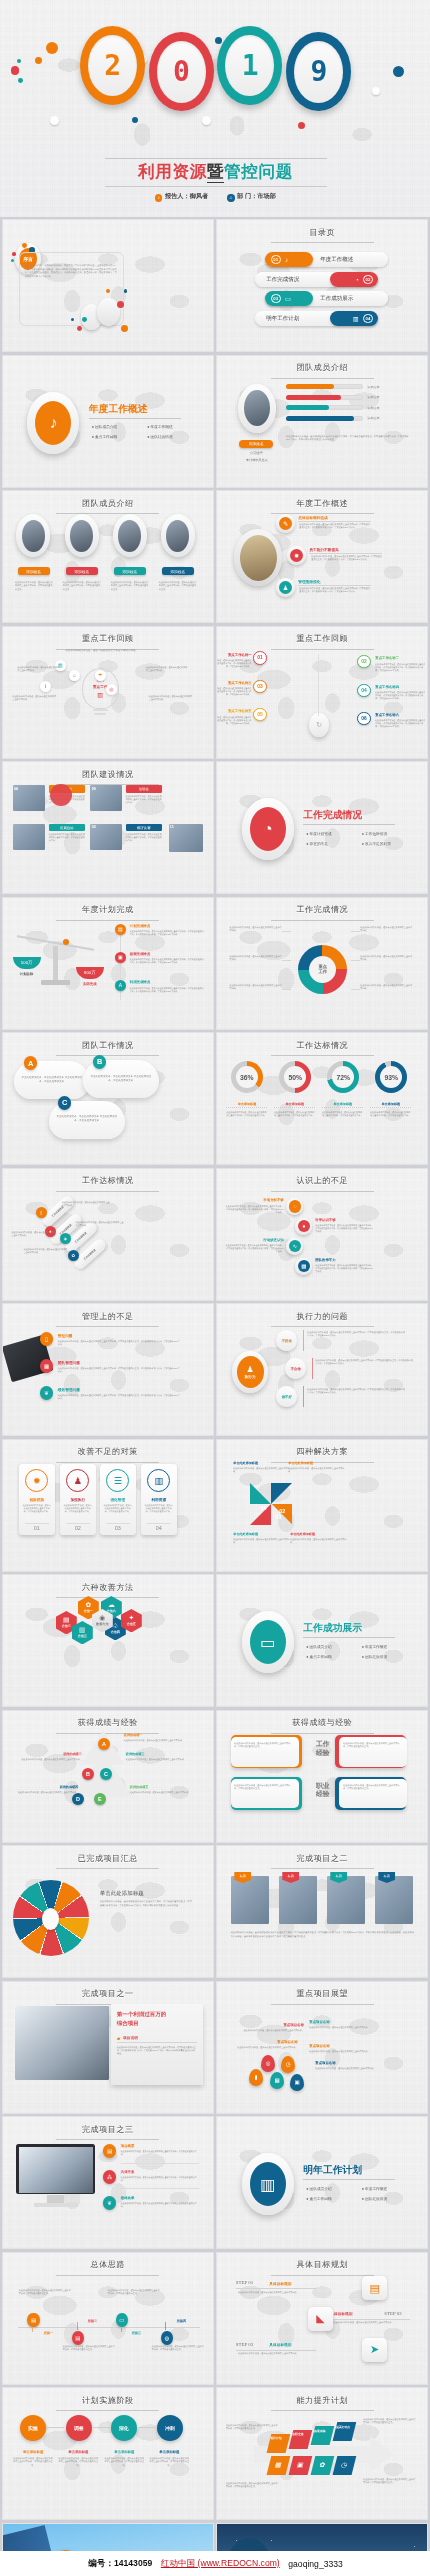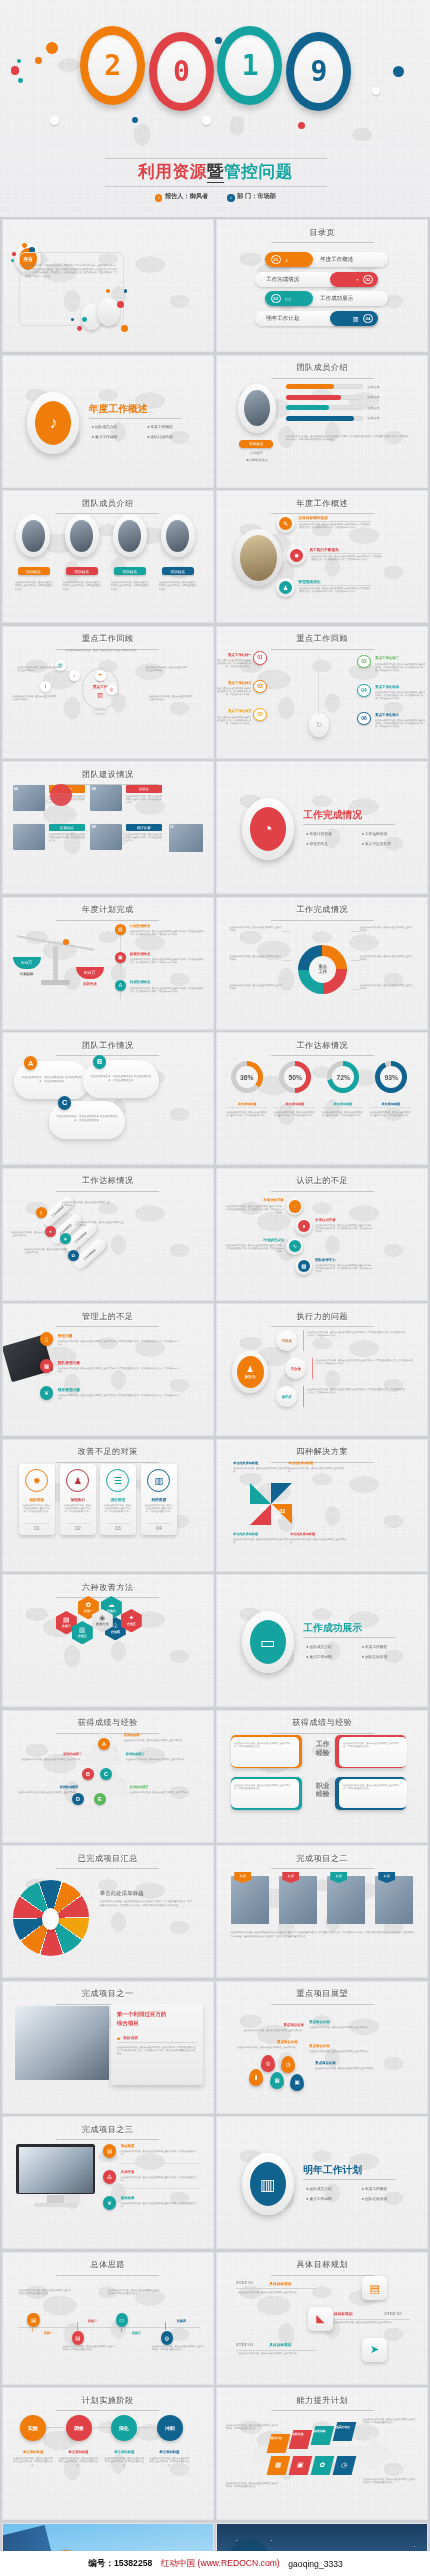--- a/index.html
+++ b/index.html
@@ -113,21 +113,21 @@
 
   
   .photo{position:absolute;background-size:cover;}
   .sky{background:linear-gradient(170deg,#6fc0ef 0%,#a7d8f5 40%,#e9f3fa 70%,#cfe6f5 100%);}
   .city{background:linear-gradient(180deg,#1b3d63 0%,#2d5d86 30%,#74524a 55%,#15243a 100%);}
 
   
   .footer{position:absolute;left:0;bottom:0;width:431px;height:24.6px;background:#fff;
      display:flex;align-items:center;justify-content:center;gap:8.6px;
      font-size:8.6px;color:#111;}
-  .footer .red{color:#c1121f;}
+  .footer .red{color:#c1121f;text-decoration:underline;}
 </style>
 </head>
 <body>
 
 <div class="page">
 
   <div class="cover">
     <div class="mapbg"></div>
     <div class="noise"></div>
 
@@ -1028,18 +1028,18 @@
             <div style="display:flex;align-items:center;gap:2.5px;font-size:2.7px;">
               <span style="font-size:3.7px;">⌂</span>
               <span>http://www.yoururl.com</span>
             </div>
           </div>
         </div>
       </div>
     </div>
 
   <div class="footer">
-    <span><b>编号：</b><b>15382258</b></span>
+    <span><b>编号：</b><b>14143059</b></span>
     <span><span class="red">红动中国 (www.REDOCN.com)</span></span>
     <span>gaoqing_3333</span>
   </div>
 </div>
 
 
 </body></html>

